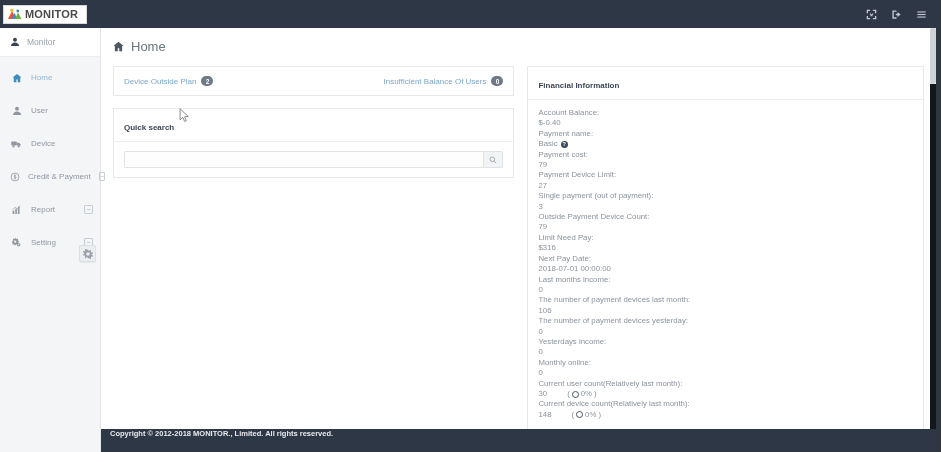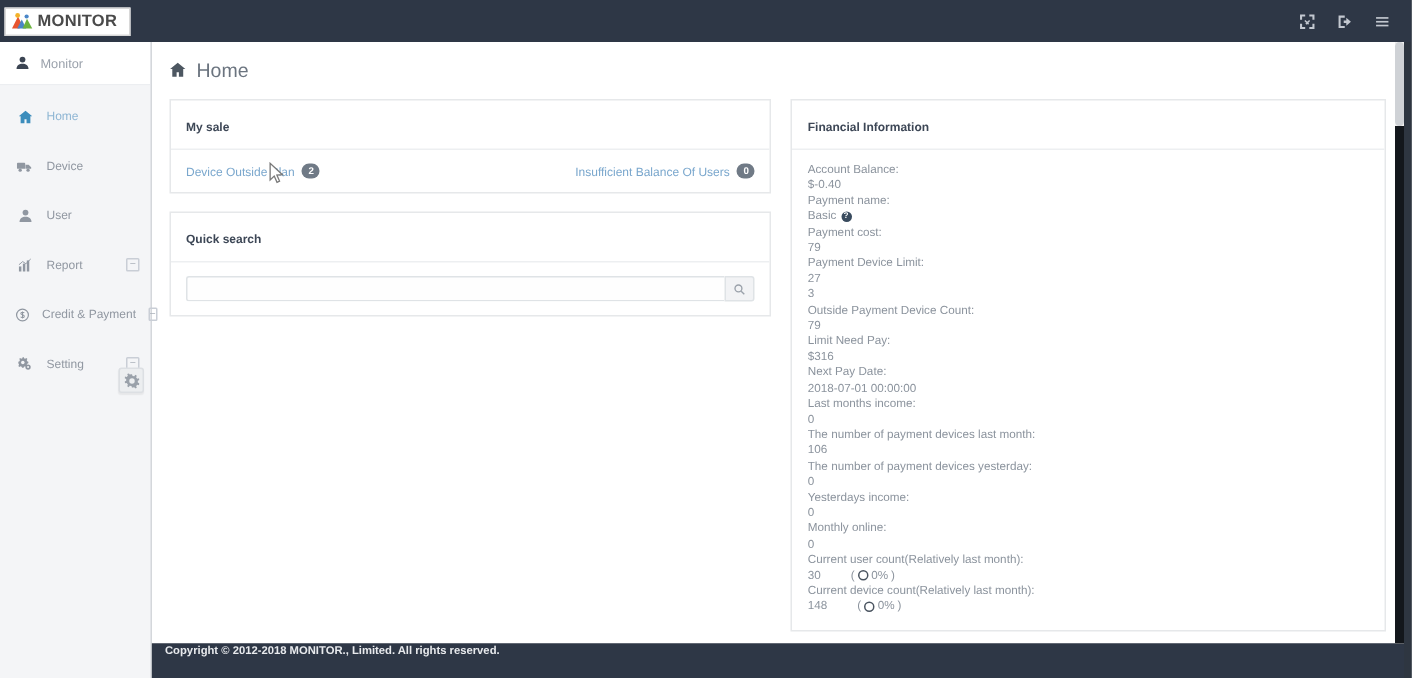--- a/index.html
+++ b/index.html
@@ -266,66 +266,66 @@
       <span class="nav-ic">
         <svg width="10" height="10" viewBox="0 0 16 16" fill="currentColor">
           <path d="M8 1.4L.8 7.3h2v7.3h4.1v-4.2h2.2v4.2h4.1V7.3h2z"></path>
         </svg>
       </span>
       <span class="nav-lb">Home</span>
     </div>
 
     <div class="nav-item">
       <span class="nav-ic">
+        <svg width="10" height="10" viewBox="0 0 16 16" fill="currentColor">
+          <circle cx="8" cy="4.3" r="3.1"></circle>
+          <path d="M1.6 14.5c0-3.6 2.9-5.6 6.4-5.6s6.4 2 6.4 5.6z"></path>
+        </svg>
+      </span>
+      <span class="nav-lb">User</span>
+    </div>
+
+    <div class="nav-item">
+      <span class="nav-ic">
         <svg width="11" height="10" viewBox="0 0 18 14" fill="currentColor">
           <rect x="0.5" y="3" width="9" height="6.5" rx="1"></rect>
           <path d="M9.8 5h3.4l2.8 2.8v1.7H9.8z"></path>
           <circle cx="4" cy="11" r="1.8"></circle>
           <circle cx="12.6" cy="11" r="1.8"></circle>
         </svg>
       </span>
       <span class="nav-lb">Device</span>
     </div>
 
     <div class="nav-item">
       <span class="nav-ic">
-        <svg width="10" height="10" viewBox="0 0 16 16" fill="currentColor">
-          <circle cx="8" cy="4.3" r="3.1"></circle>
-          <path d="M1.6 14.5c0-3.6 2.9-5.6 6.4-5.6s6.4 2 6.4 5.6z"></path>
+        <svg width="10" height="10" viewBox="0 0 16 16" fill="none" stroke="currentColor" stroke-width="1.3">
+          <circle cx="8" cy="8" r="6.3"></circle>
+          <path d="M8 4.3v7.4M9.9 5.9c-.5-.6-1.2-.9-1.9-.9-1 0-1.8.6-1.8 1.4 0 1.9 3.7 1 3.7 2.9 0 .9-.8 1.5-1.9 1.5-.8 0-1.5-.3-2-1" stroke-width="1.1"></path>
         </svg>
       </span>
-      <span class="nav-lb">User</span>
+      <span class="nav-lb">Credit &amp; Payment</span>
+      <span class="nav-toggle">−</span>
     </div>
 
     <div class="nav-item">
       <span class="nav-ic">
         <svg width="10" height="10" viewBox="0 0 16 16" fill="currentColor">
           <rect x="1" y="9" width="2.6" height="5.4"></rect>
           <rect x="5.2" y="6" width="2.6" height="8.4"></rect>
           <rect x="9.4" y="2.6" width="2.6" height="11.8"></rect>
           <path d="M1 7.2L5 3.8l3.4 2.3L13.6 1" stroke="currentColor" stroke-width="1" fill="none"></path>
         </svg>
       </span>
       <span class="nav-lb">Report</span>
       <span class="nav-toggle">−</span>
     </div>
 
     <div class="nav-item">
       <span class="nav-ic">
-        <svg width="10" height="10" viewBox="0 0 16 16" fill="none" stroke="currentColor" stroke-width="1.3">
-          <circle cx="8" cy="8" r="6.3"></circle>
-          <path d="M8 4.3v7.4M9.9 5.9c-.5-.6-1.2-.9-1.9-.9-1 0-1.8.6-1.8 1.4 0 1.9 3.7 1 3.7 2.9 0 .9-.8 1.5-1.9 1.5-.8 0-1.5-.3-2-1" stroke-width="1.1"></path>
-        </svg>
-      </span>
-      <span class="nav-lb">Credit &amp; Payment</span>
-      <span class="nav-toggle">−</span>
-    </div>
-
-    <div class="nav-item">
-      <span class="nav-ic">
         <svg width="11" height="11" viewBox="0 0 18 18" fill="currentColor">
           <path d="M7 .8l.5 1.6a4.6 4.6 0 011.6.6L10.6 2l1.5 1.5-1 1.4c.3.5.5 1 .6 1.6l1.6.5v2.1l-1.6.5c-.1.6-.3 1.1-.6 1.6l1 1.4L10.6 14l-1.5-1c-.5.3-1 .5-1.6.6L7 15.2H4.9l-.5-1.6a4.6 4.6 0 01-1.6-.6L1.3 14 0 12.6l1-1.4a4.6 4.6 0 01-.6-1.6L0 9.1V7l1.6-.5c.1-.6.3-1.1.6-1.6l-1-1.4L2.3 2l1.5 1c.5-.3 1-.5 1.6-.6L5.9.8z" transform="translate(2 1) scale(.82)"></path>
           <circle cx="6.9" cy="7.7" r="1.9" fill="#f4f5f7"></circle>
           <circle cx="12.6" cy="12.6" r="2.9"></circle>
           <circle cx="12.6" cy="12.6" r="1.1" fill="#f4f5f7"></circle>
         </svg>
       </span>
       <span class="nav-lb">Setting</span>
       <span class="nav-toggle">−</span>
     </div>
@@ -349,23 +349,20 @@
       </svg>
     </span>
     <span>Home</span>
   </div>
 
   <div class="cols">
 
     <div class="col-left">
 
       <div class="box">
-        <div class="box-head">
-          <span class="box-title">My sale</span>
-        </div>
         <div class="box-body">
           <div class="sale-row">
             <a class="sale-link">
               <span>Device Outside Plan</span>
               <span class="badge">2</span>
             </a>
             <a class="sale-link">
               <span>Insufficient Balance Of Users</span>
               <span class="badge">0</span>
             </a>
@@ -415,20 +412,21 @@
 
           <div class="fin-row">
             <span class="fin-label">Payment cost:</span>
             <span class="fin-value">79</span>
           </div>
           <div class="fin-row">
             <span class="fin-label">Payment Device Limit:</span>
             <span class="fin-value">27</span>
           </div>
           <div class="fin-row">
+            <span class="fin-label">Single payment (out of payment):</span>
             <span class="fin-value">3</span>
           </div>
           <div class="fin-row">
             <span class="fin-label">Outside Payment Device Count:</span>
             <span class="fin-value">79</span>
           </div>
           <div class="fin-row">
             <span class="fin-label">Limit Need Pay:</span>
             <span class="fin-value">$316</span>
           </div>

